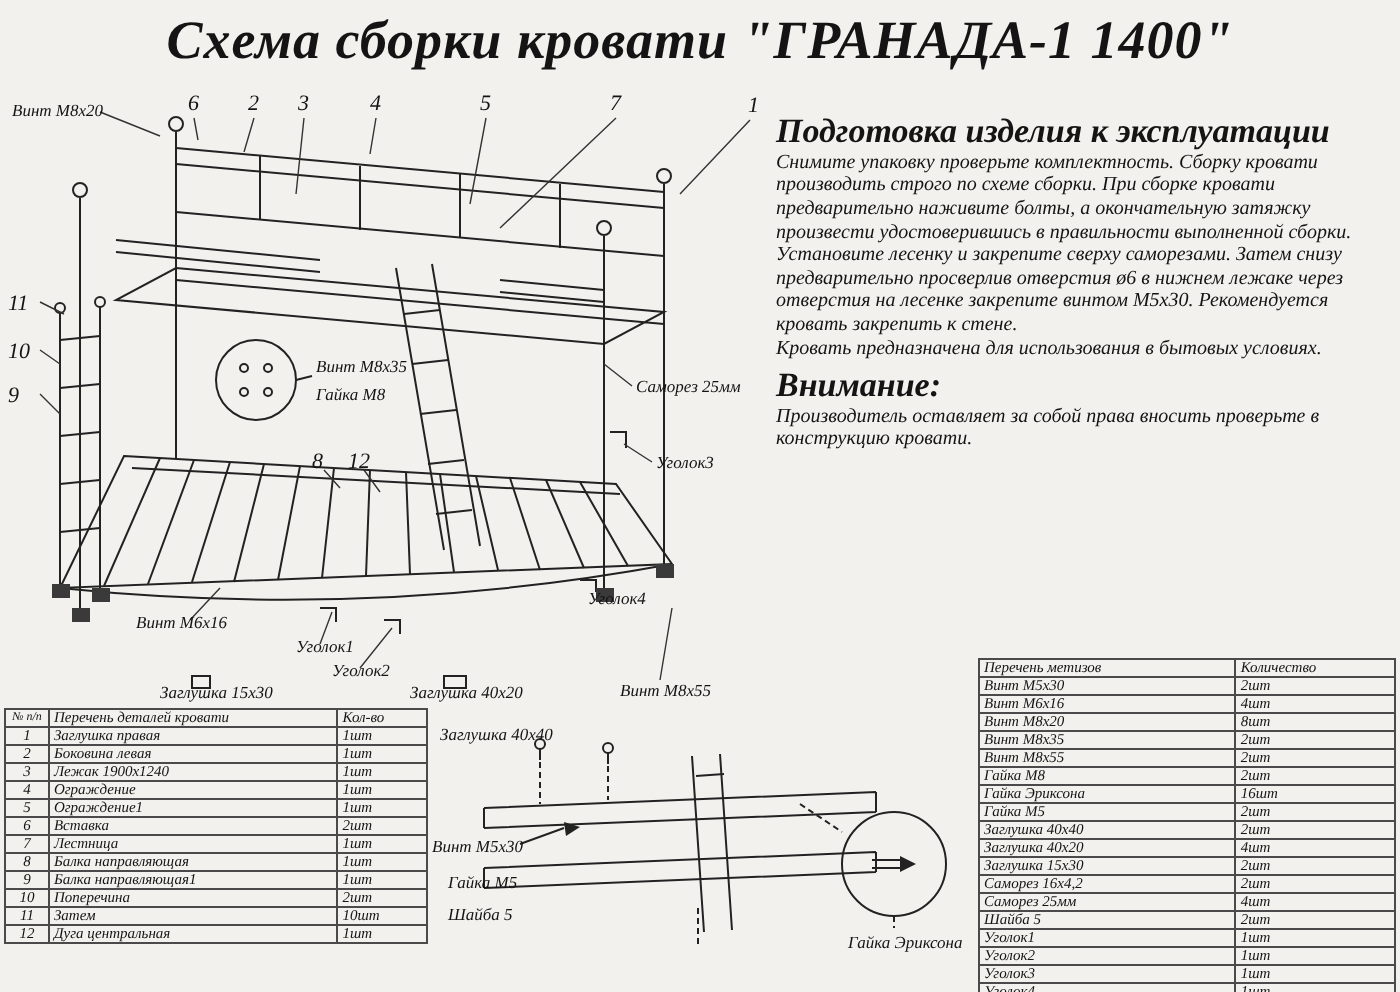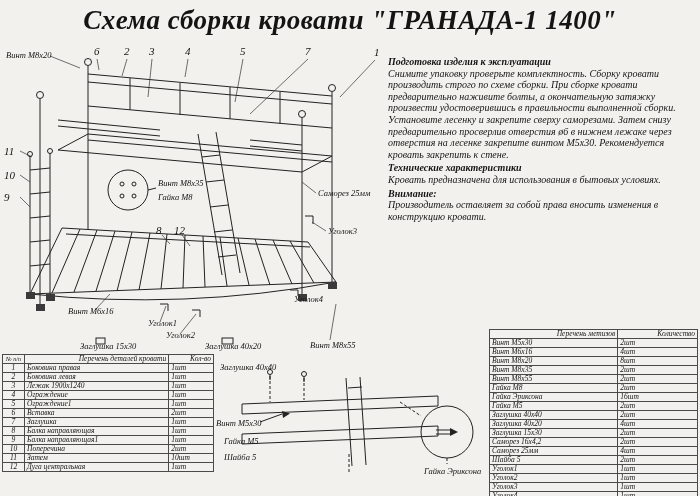--- a/index.html
+++ b/index.html
@@ -17,42 +17,42 @@
     text-align:center;
     font-size:27px; font-weight:bold; font-style:italic;
     letter-spacing:0.5px;
   }
 
   
   .instructions {
     position:absolute; left:388px; top:54px; width:306px;
     font-style:italic; font-size:10px; line-height:1.16;
   }
-  .instructions .h { font-weight:bold; font-size:10px; margin-top:2px;font-family:Liberation Serif, serif; }
+  .instructions .h { font-weight:bold; font-size:17px; margin-top:2px;font-family:Liberation Serif, serif; }
   .instructions .b { margin-bottom:1px; }
 
   
   .bed-wrap { position:absolute; left:0; top:42px; width:385px; height:320px; }
   .detail-wrap { position:absolute; left:200px; top:358px; width:288px; height:138px; }
   svg { display:block; }
   svg text {
     font-family:"Liberation Serif", serif;
     font-style:italic; font-size:8.5px; fill:#141414;
     stroke:none;
   }
   svg text.co { font-size:11px; }
 
   
   table { position:absolute; border-collapse:collapse; font-style:italic; background:transparent; }
   th, td {
     border:1px solid #4a4a4a; padding:0 2px;
     font-weight:normal; white-space:nowrap; overflow:hidden;
     text-align:left;
   }
-  th { text-align:right; }
+  th { text-align:left; }
   .parts-table { left:2px; top:354px; width:212px; font-size:7.5px; }
   .parts-table th, .parts-table td { height:9px; line-height:8px; }
   .parts-table td:first-child, .parts-table th:first-child { text-align:center; }
   .hardware-table { left:489px; top:329px; width:209px; font-size:7.5px; }
   .hardware-table th, .hardware-table td { height:8.6px; line-height:8px; }
 </style>
 </head>
 <body>
 
 <div class="page">
@@ -148,24 +148,23 @@
         <text x="205" y="307">Заглушка 40х20</text>
         <text x="310" y="306">Винт М8х55</text>
         <text x="294" y="260">Уголок4</text>
       </g>
     </svg>
   </div>
 
   <div class="instructions">
     <div class="h">Подготовка изделия к эксплуатации</div>
     <div class="b">Снимите упаковку проверьте комплектность. Сборку кровати производить строго по схеме сборки. При сборке кровати предварительно наживите болты, а окончательную затяжку произвести удостоверившись в правильности выполненной сборки. Установите лесенку и закрепите сверху саморезами. Затем снизу предварительно просверлив отверстия ø6 в нижнем лежаке через отверстия на лесенке закрепите винтом М5х30. Рекомендуется кровать закрепить к стене.</div>
-    <div class="h">Технические характеристики</div>
     <div class="b">Кровать предназначена для использования в бытовых условиях.</div>
     <div class="h">Внимание:</div>
-    <div class="b">Производитель оставляет за собой права вносить изменения в конструкцию кровати.</div>
+    <div class="b">Производитель оставляет за собой права вносить проверьте в конструкцию кровати.</div>
   </div>
 
   <div class="detail-wrap">
     <svg width="288" height="138" viewBox="0 0 288 138">
       <g stroke="#222" stroke-width="1" fill="none">
         <path d="M42 46 L238 38 M42 56 L238 48 M42 46 V56 M238 38 V48"></path>
         <path d="M42 76 L238 68 M42 86 L238 78 M42 76 V86 M238 68 V78"></path>
         <path d="M146 20 L152 108 M160 19 L166 107"></path>
         <path d="M148 30 L162 29"></path>
         <path stroke-dasharray="3 2" d="M70 18 V44 M104 20 V42 M149 96 V116 M200 44 L221 58"></path>
@@ -199,21 +198,21 @@
     <thead>
       <tr>
         <th style="font-size:6px">№ п/п</th>
         <th>Перечень деталей кровати</th>
         <th>Кол-во</th>
       </tr>
     </thead>
     <tbody>
         <tr>
           <td>1</td>
-          <td>Боковина правая</td>
+          <td>Заглушка правая</td>
           <td>1шт</td>
         </tr>
         <tr>
           <td>2</td>
           <td>Боковина левая</td>
           <td>1шт</td>
         </tr>
         <tr>
           <td>3</td>
           <td>Лежак 1900х1240</td>
@@ -229,21 +228,21 @@
           <td>Ограждение1</td>
           <td>1шт</td>
         </tr>
         <tr>
           <td>6</td>
           <td>Вставка</td>
           <td>2шт</td>
         </tr>
         <tr>
           <td>7</td>
-          <td>Заглушка</td>
+          <td>Лестница</td>
           <td>1шт</td>
         </tr>
         <tr>
           <td>8</td>
           <td>Балка направляющая</td>
           <td>1шт</td>
         </tr>
         <tr>
           <td>9</td>
           <td>Балка направляющая1</td>

